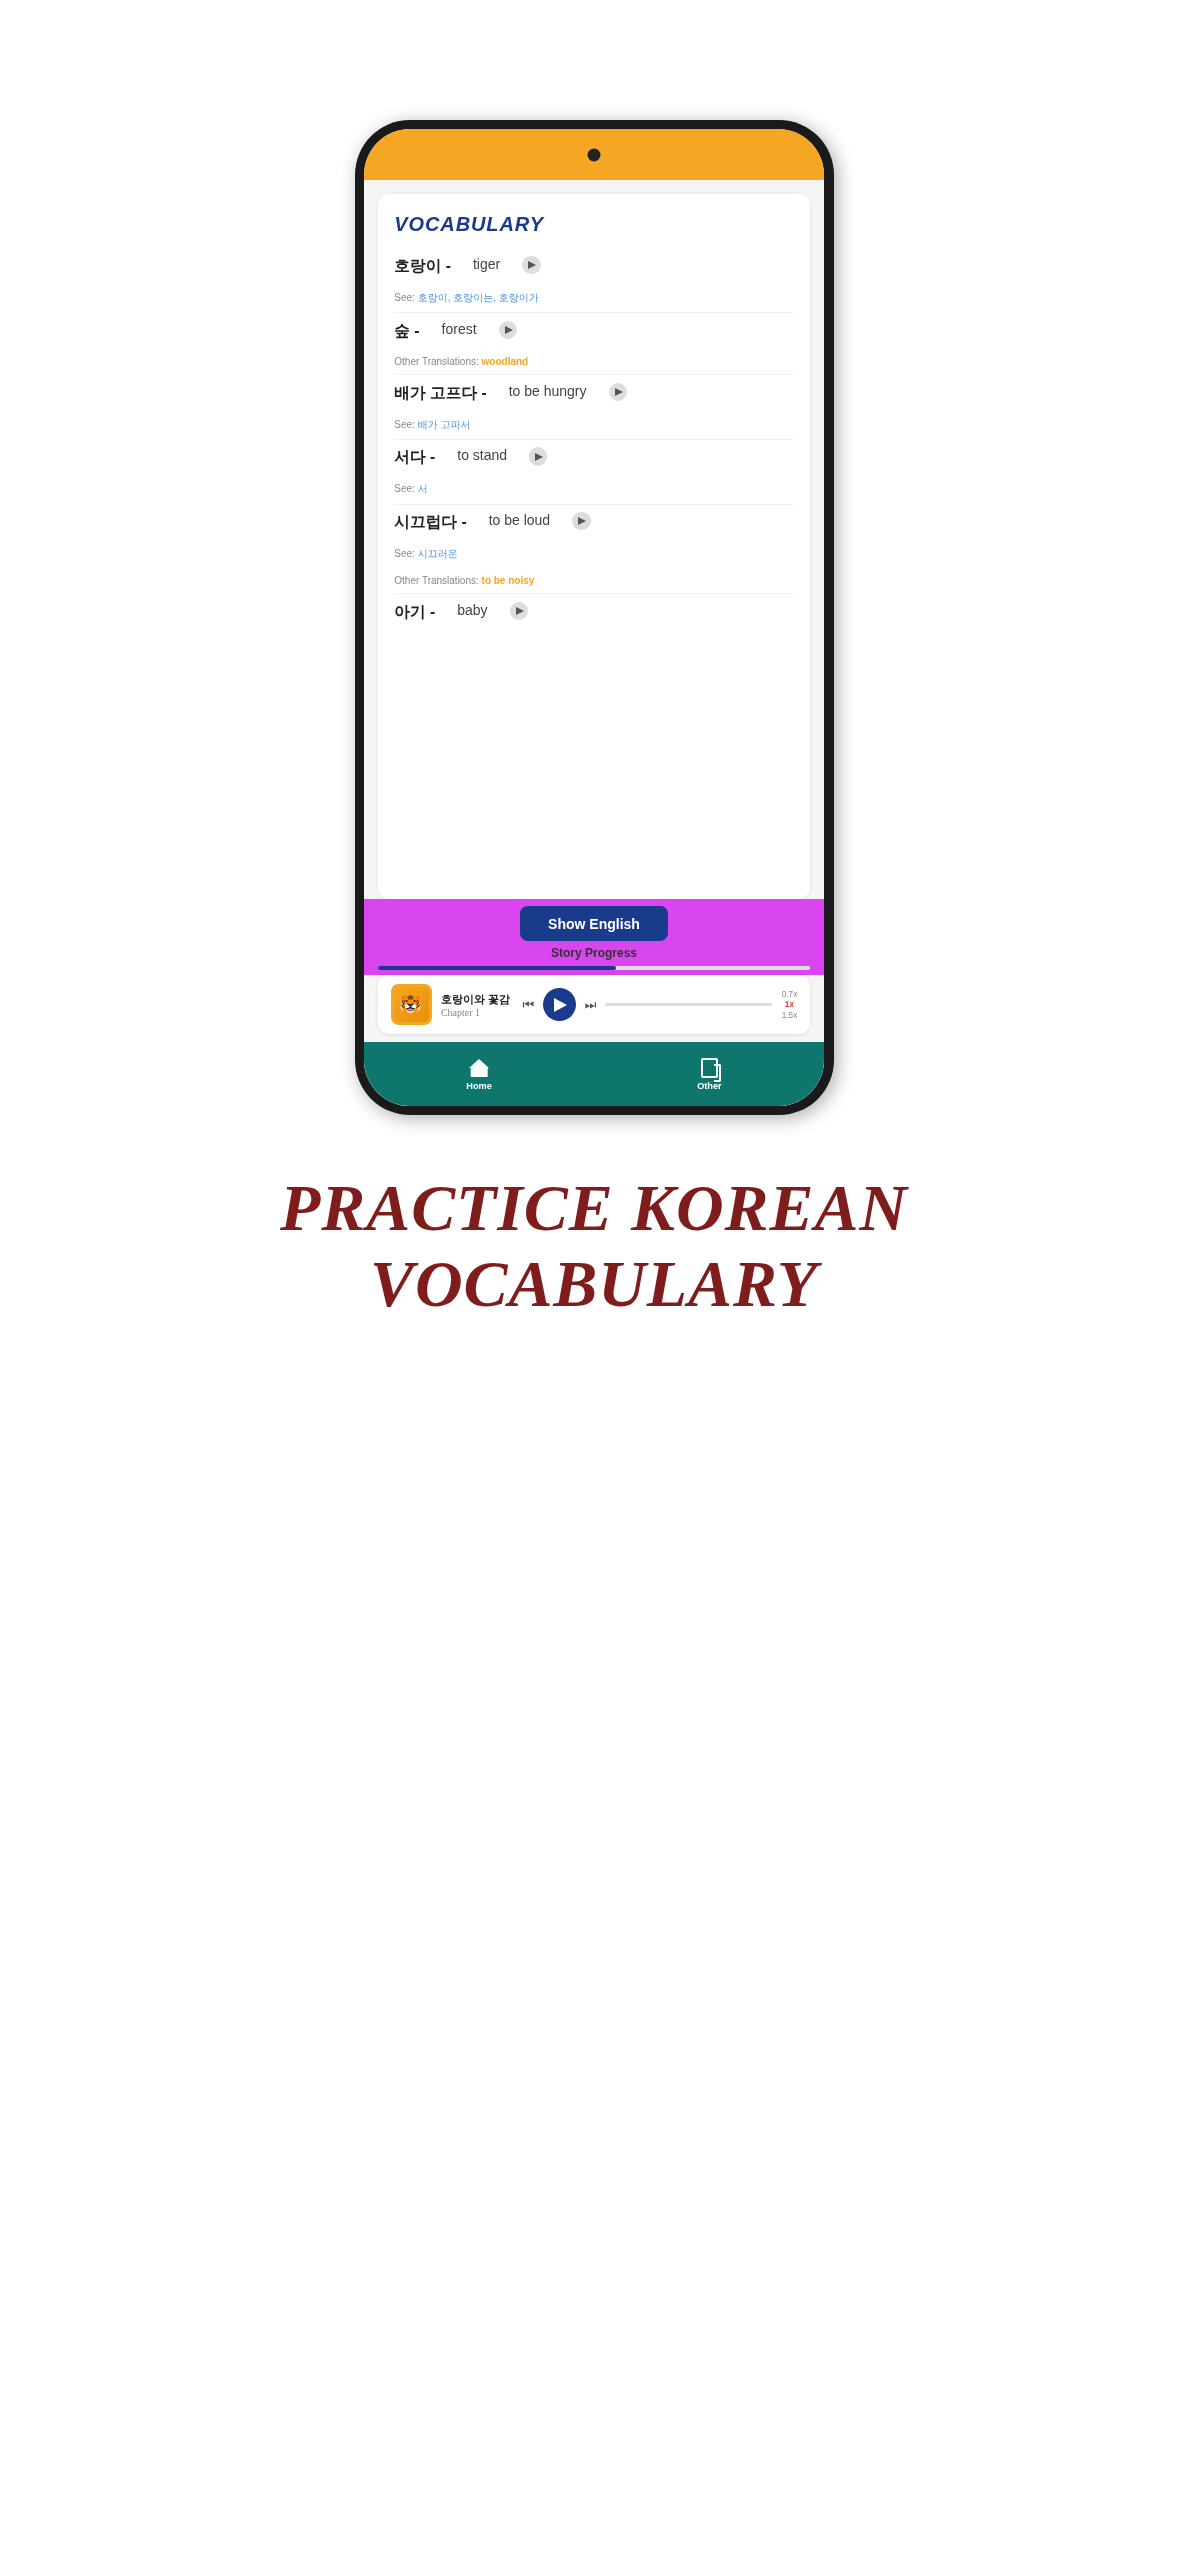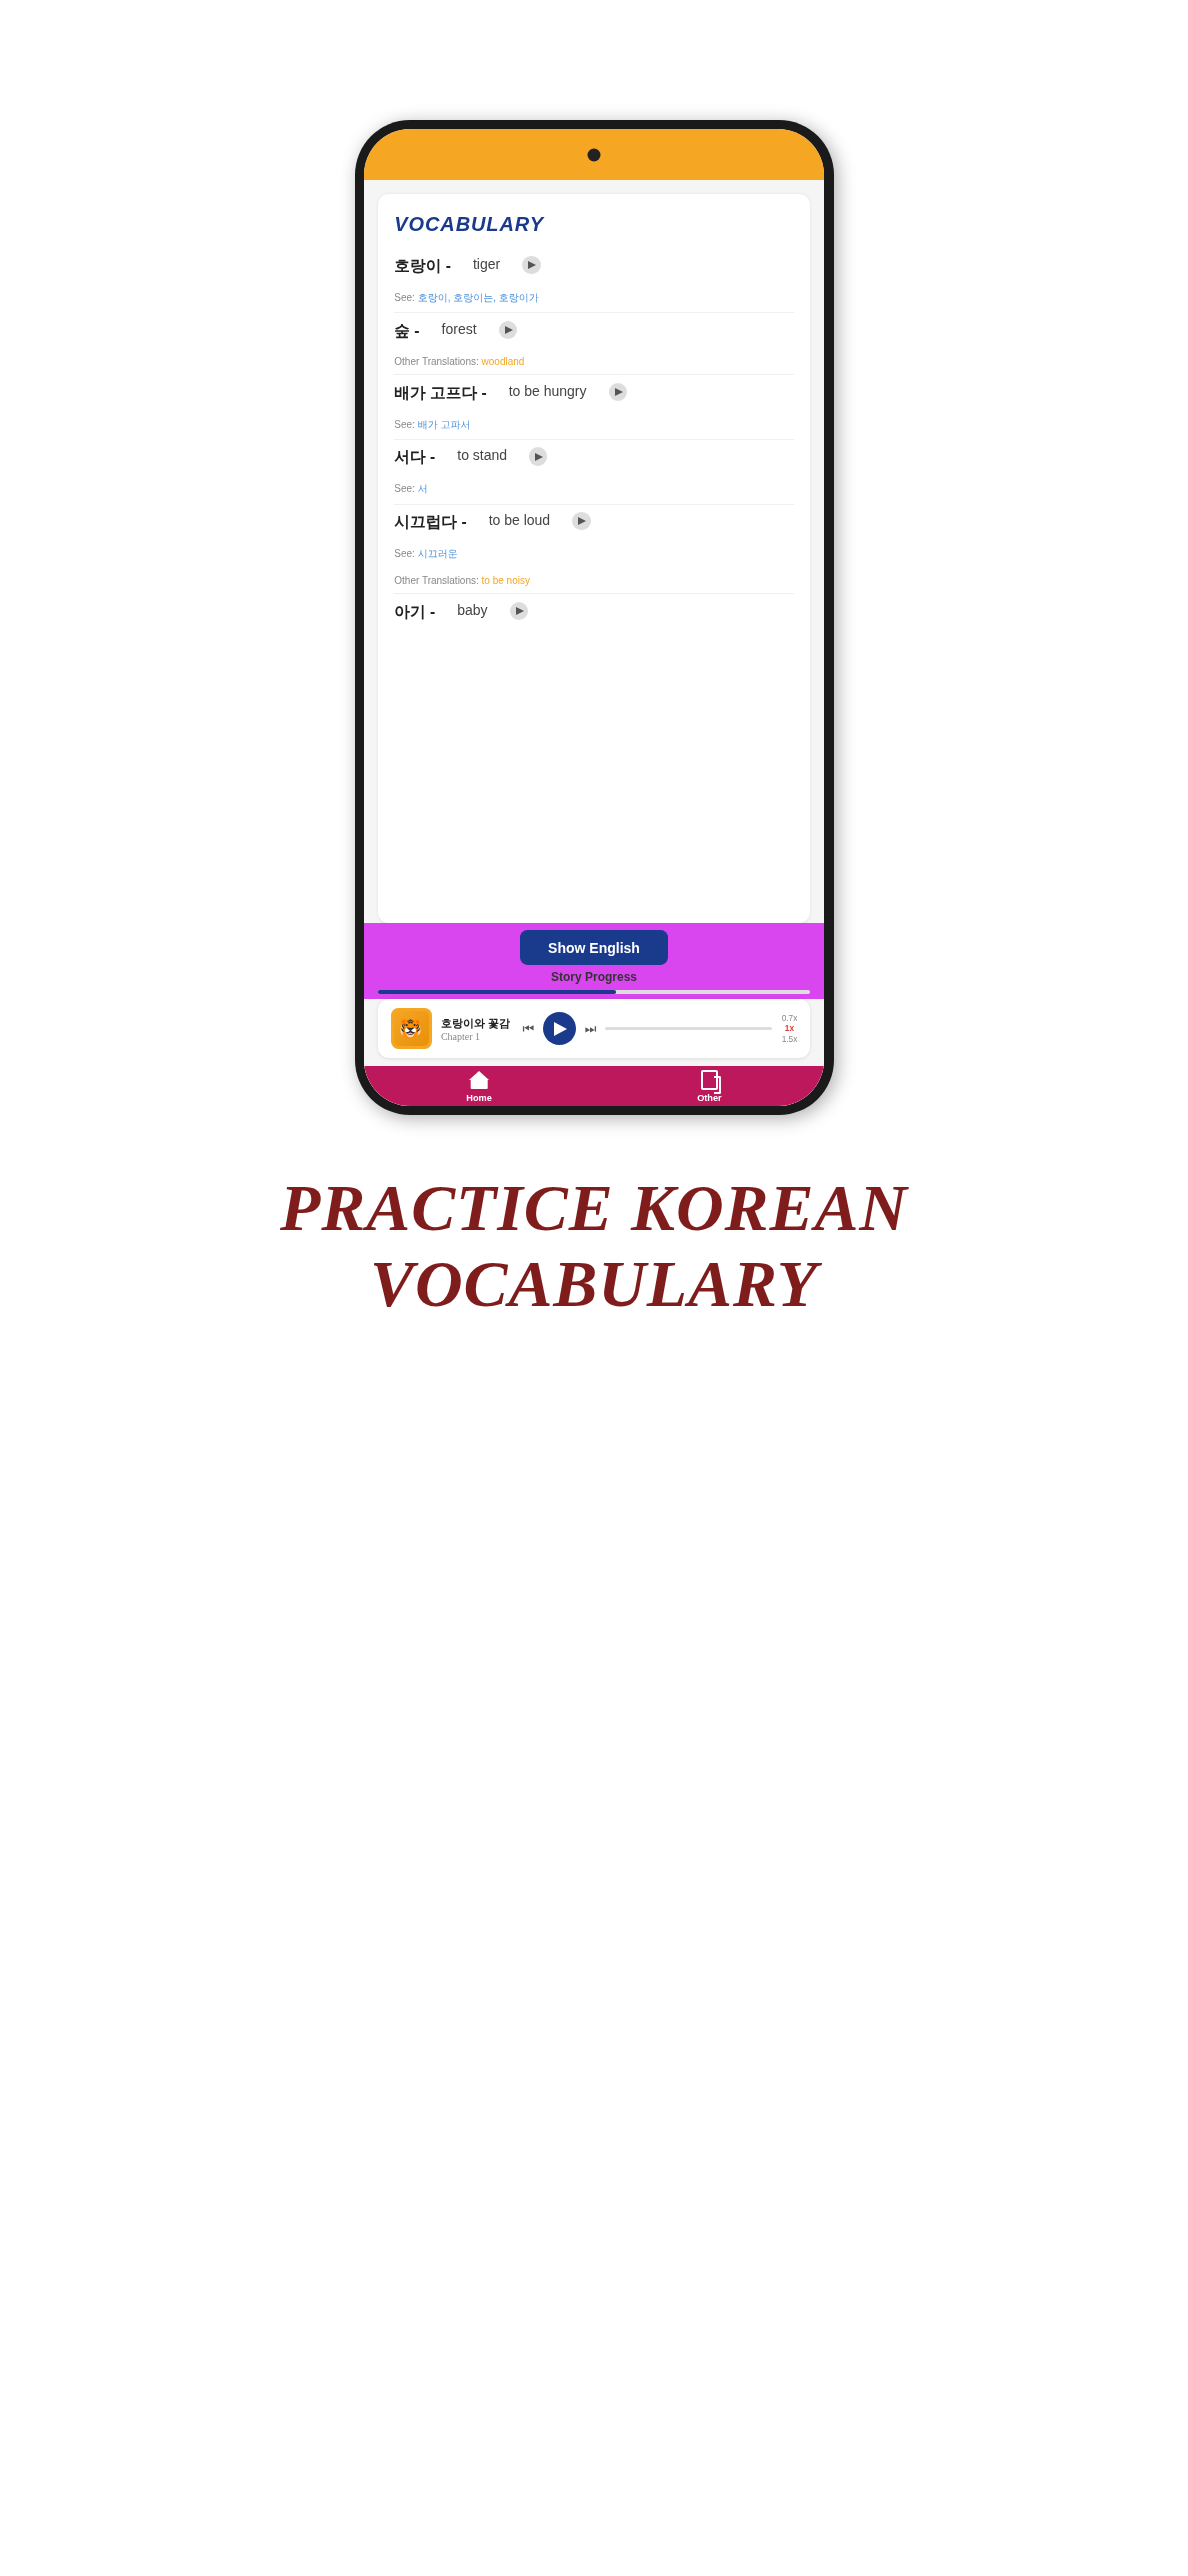--- a/index.html
+++ b/index.html
@@ -173,21 +173,21 @@
       color: #888;
       margin-top: 14px;
     }
 
     .vocab-sub-line .highlight-blue {
       color: #4a90d9;
     }
 
     .vocab-sub-line .highlight-orange {
       color: #F5A623;
-      font-weight: 400;
+      font-weight: 700;
     }
 
     
     .bottom-section {
       background: #d946ef;
       padding: 7.4px 14px 0 14px;
     }
 
     .show-english-btn {
       background: #1a3a8c;
@@ -334,22 +334,22 @@
       color: #e53935;
       font-weight: 700;
     }
 
     .audio-speed span {
       color: #888;
     }
 
     
     .bottom-nav {
-      background: #be185d;
-      height: 40px;
+      background: #0f766e;
+      height: 64px;
       display: flex;
       align-items: center;
       justify-content: space-around;
       flex-shrink: 0;
     }
 
     .nav-item {
       display: flex;
       flex-direction: column;
       align-items: center;

